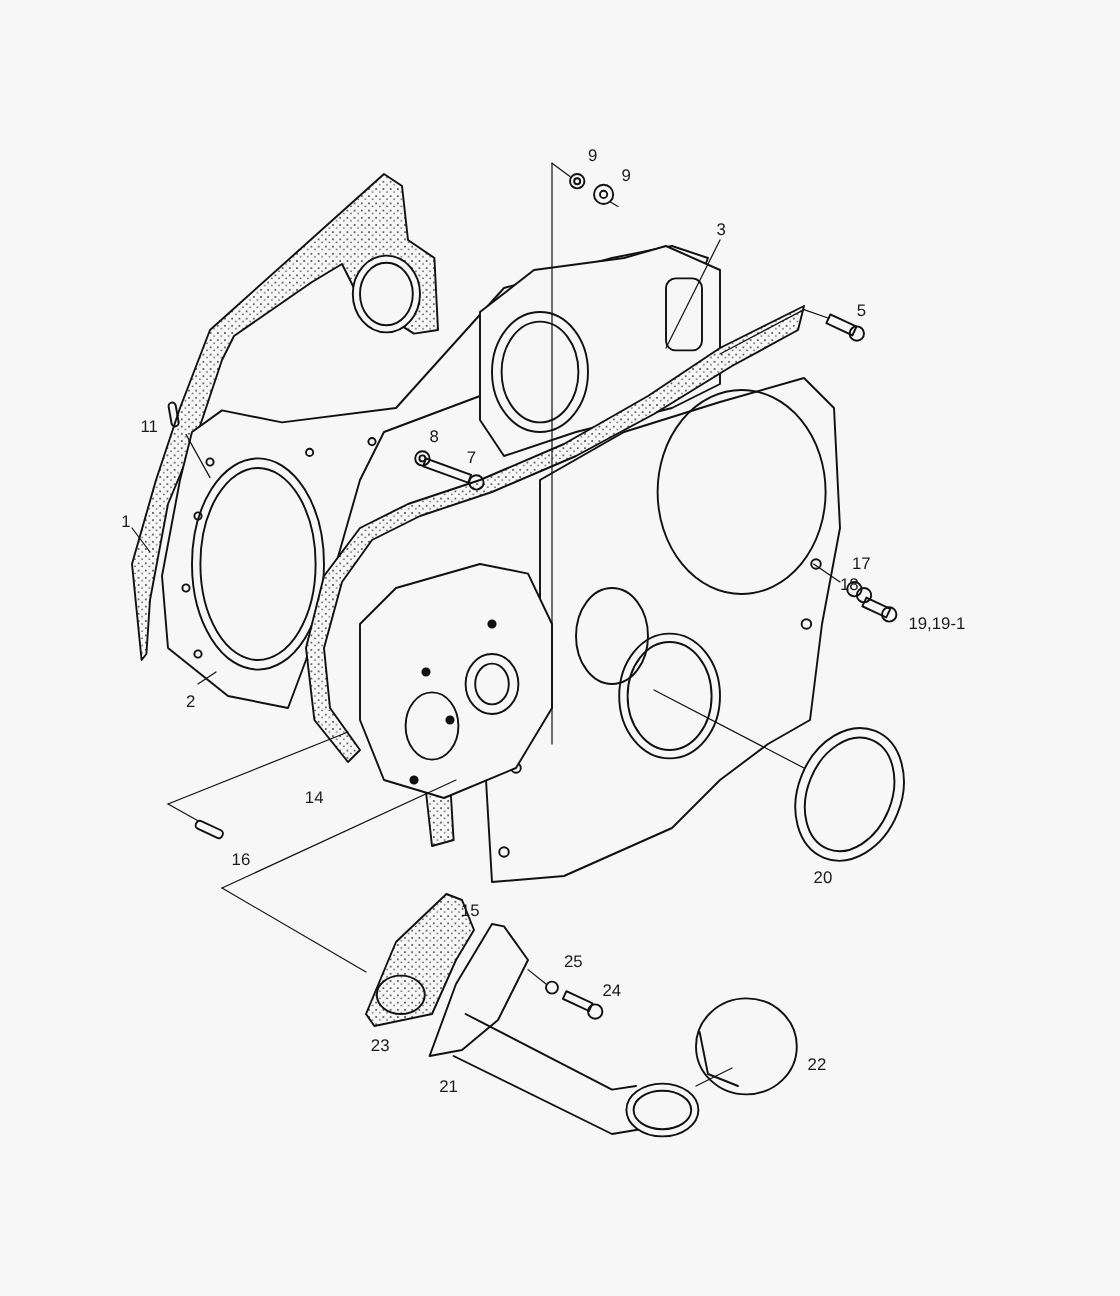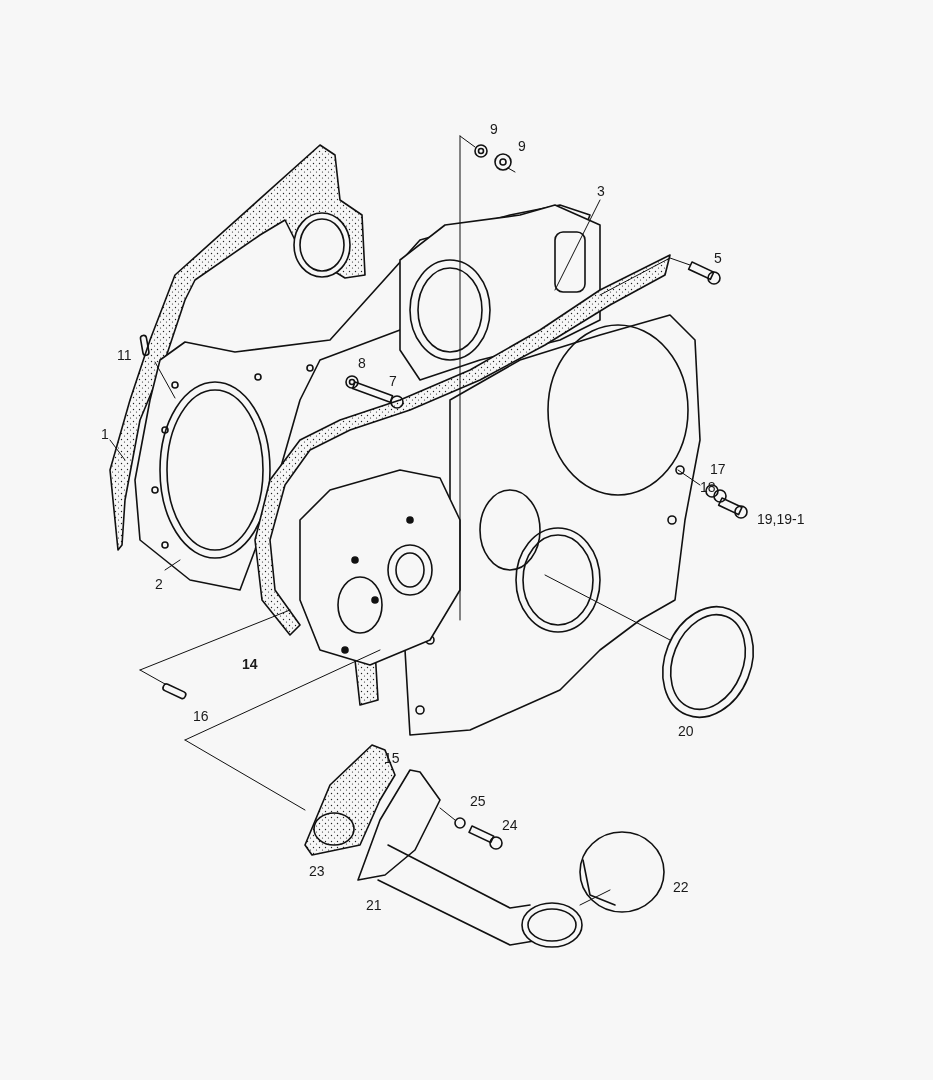--- a/index.html
+++ b/index.html
@@ -164,21 +164,21 @@
 
 <div class="callout" style="left:101px;top:427px;">1</div>
 <div class="callout" style="left:155px;top:577px;">2</div>
 <div class="callout" style="left:597px;top:184px;">3</div>
 <div class="callout" style="left:714px;top:251px;">5</div>
 <div class="callout" style="left:389px;top:374px;">7</div>
 <div class="callout" style="left:358px;top:356px;">8</div>
 <div class="callout" style="left:518px;top:139px;">9</div>
 <div class="callout" style="left:490px;top:122px;">9</div>
 <div class="callout" style="left:117px;top:348px;">11</div>
-<div class="callout" style="left:242px;top:657px;font-weight:bold;">14</div>
+<div class="callout" style="left:254px;top:657px;">14</div>
 <div class="callout" style="left:384px;top:722px;margin-top:29px;">15</div>
 <div class="callout" style="left:157px;top:709px;margin-left:36px;">16</div>
 <div class="callout" style="left:710px;top:462px;">17</div>
 <div class="callout" style="left:700px;top:480px;">18</div>
 <div class="callout" style="left:757px;top:498px;margin-top:14px;">19,19-1</div>
 <div class="callout" style="left:678px;top:724px;">20</div>
 <div class="callout" style="left:366px;top:898px;">21</div>
 <div class="callout" style="left:673px;top:880px;">22</div>
 <div class="callout" style="left:309px;top:864px;">23</div>
 <div class="callout" style="left:502px;top:818px;">24</div>

